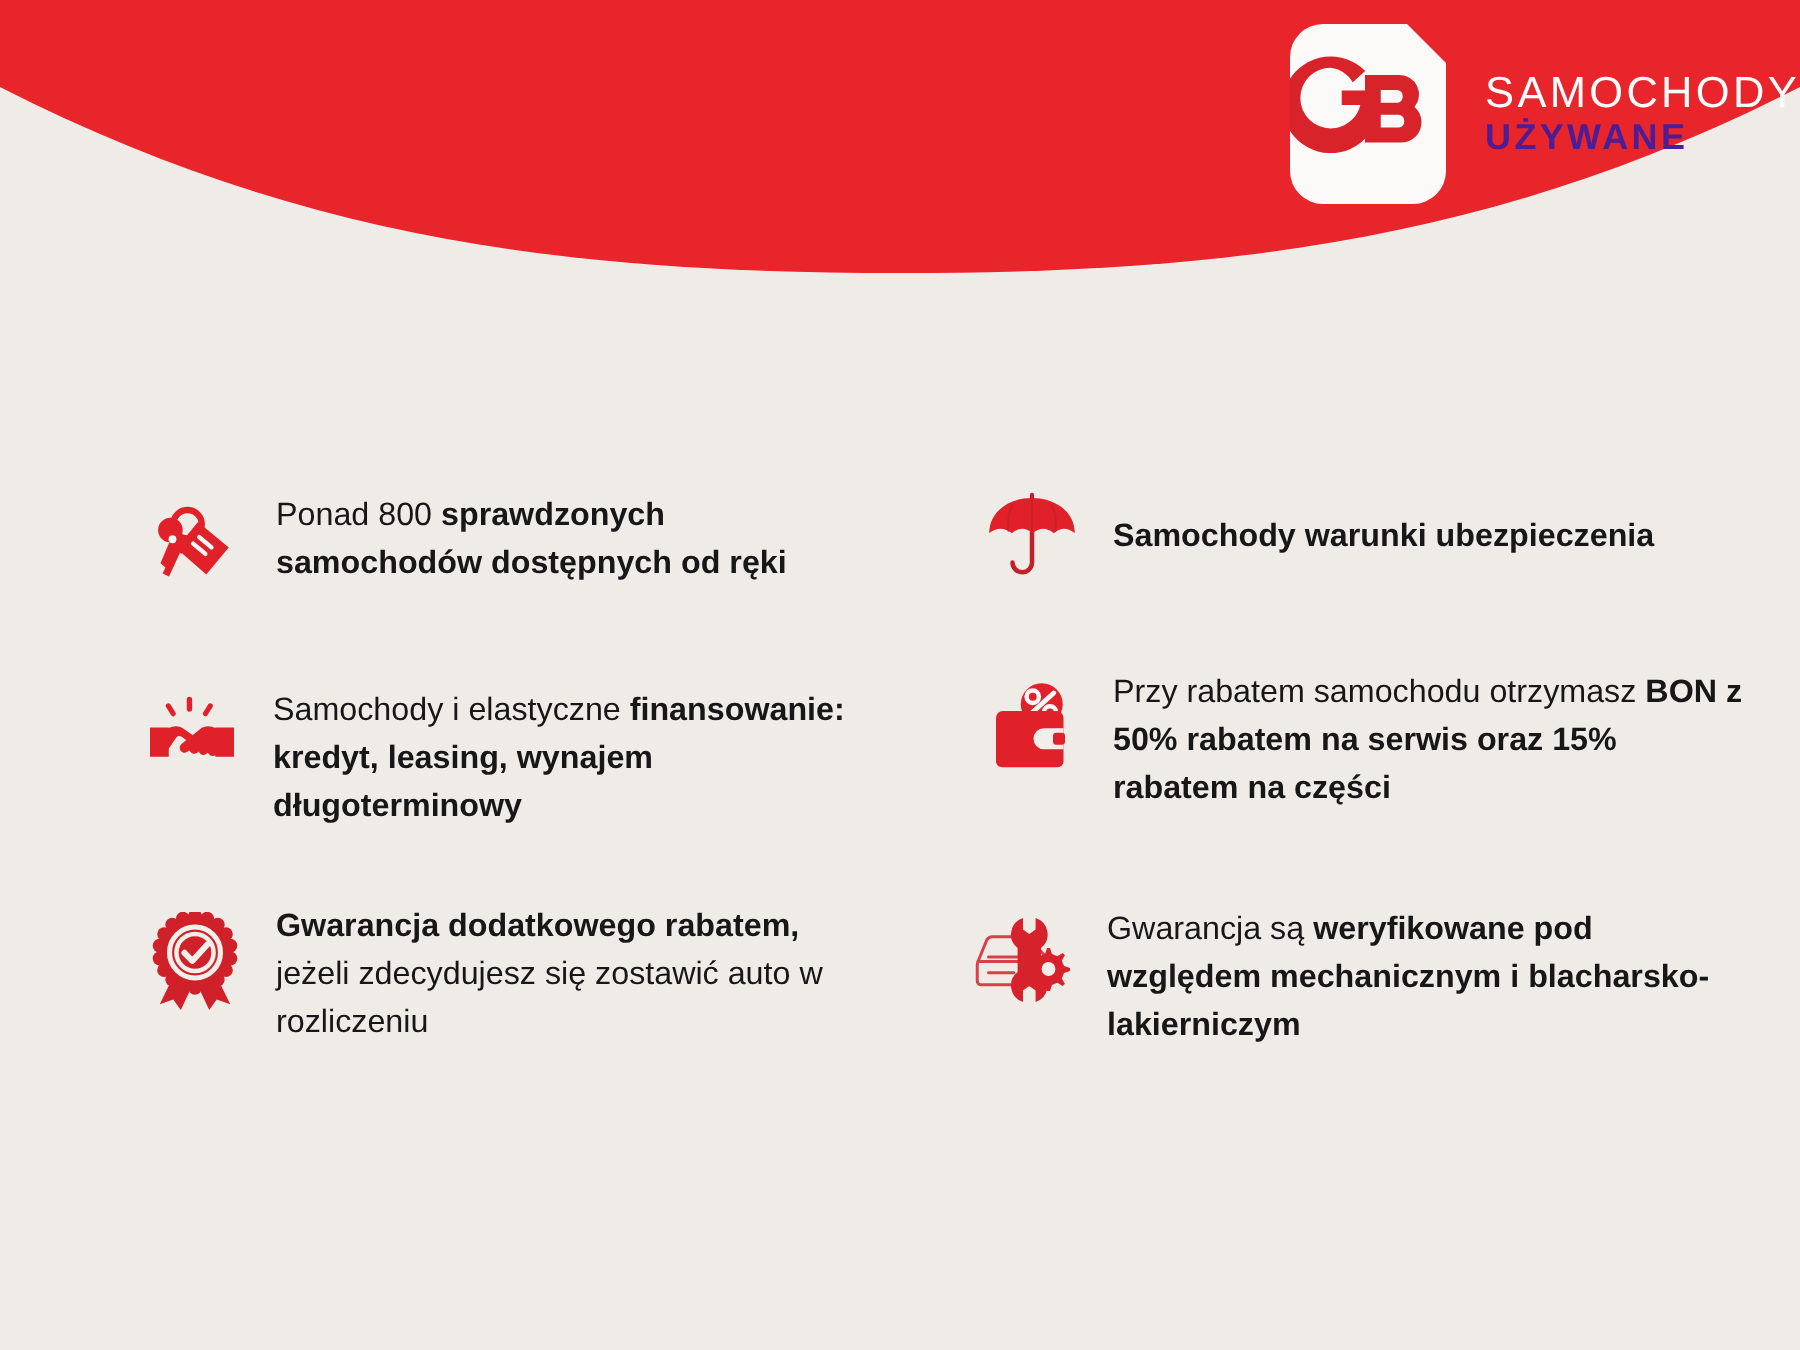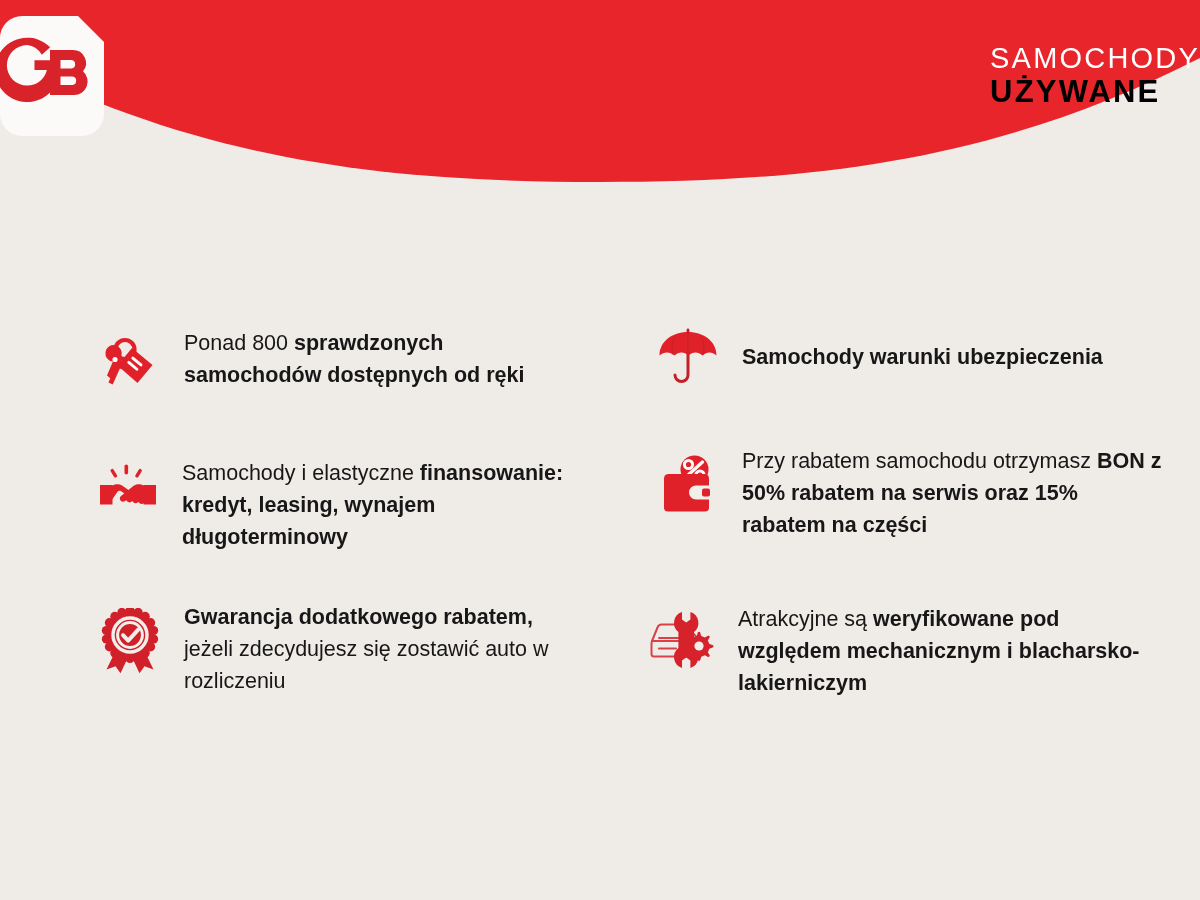--- a/index.html
+++ b/index.html
@@ -32,21 +32,21 @@
     height: 200px;
   }
   .header-inner {
     position: absolute;
     top: 0;
     left: 0;
     width: 1200px;
     height: 152px;
     display: flex;
     align-items: center;
-    justify-content: space-between;
+    justify-content: flex-end;
     gap: 26px;
   }
 
   
   .logo-mark {
     position: relative;
     width: 104px;
     height: 120px;
     flex: 0 0 auto;
   }
@@ -60,22 +60,22 @@
   }
   .logo-line1 {
     color: #ffffff;
     font-size: 29px;
     font-weight: 400;
     letter-spacing: 2.2px;
     line-height: 1.06;
     white-space: nowrap;
   }
   .logo-line2 {
-    color: #000000;
-    font-size: 31px;
+    color: #4c1d95;
+    font-size: 24px;
     font-weight: 700;
     letter-spacing: 2.2px;
     line-height: 1.18;
     white-space: nowrap;
   }
 
   
   .features {
     position: absolute;
     top: 326px;
@@ -343,18 +343,18 @@
           <g fill="#D6222B">
             <path d="M33.0,4.0 v7.6 l4.2,3.0 l4.2,-3.0 V4.0
                      a11.5,11.5 0 0 1 3.6,20.0 V40.0
                      a11.5,11.5 0 0 1 -3.6,20.0 v-7.6 l-4.2,-3.0 l-4.2,3.0 V60.0
                      a11.5,11.5 0 0 1 -3.6,-20.0 V24.0
                      A11.5,11.5 0 0 1 33.0,4.0 Z"></path>
           </g>
         </svg>
       </div>
       <div class="feature-text">
-        <span>Atrakcyjne są </span><b>weryfikowane pod względem mechanicznym i blacharsko-lakierniczym</b>
+        <span>Gwarancja są </span><b>weryfikowane pod względem mechanicznym i blacharsko-lakierniczym</b>
       </div>
     </div>
 
   </div>
 </div>
 
 </body></html>

